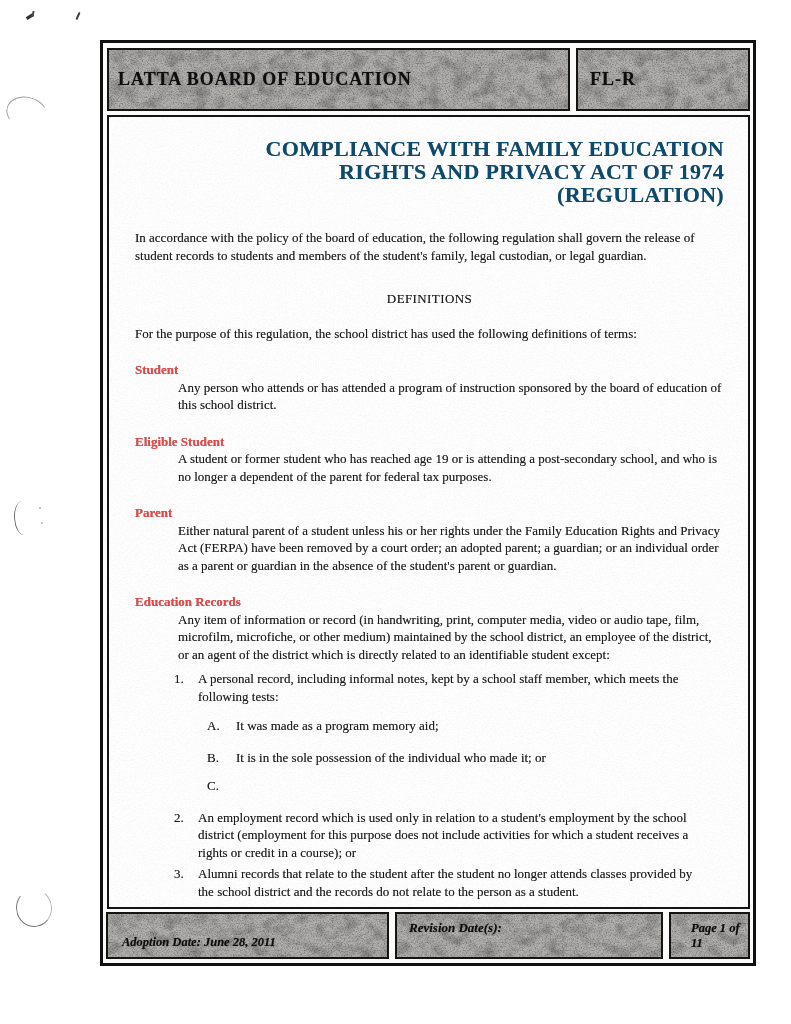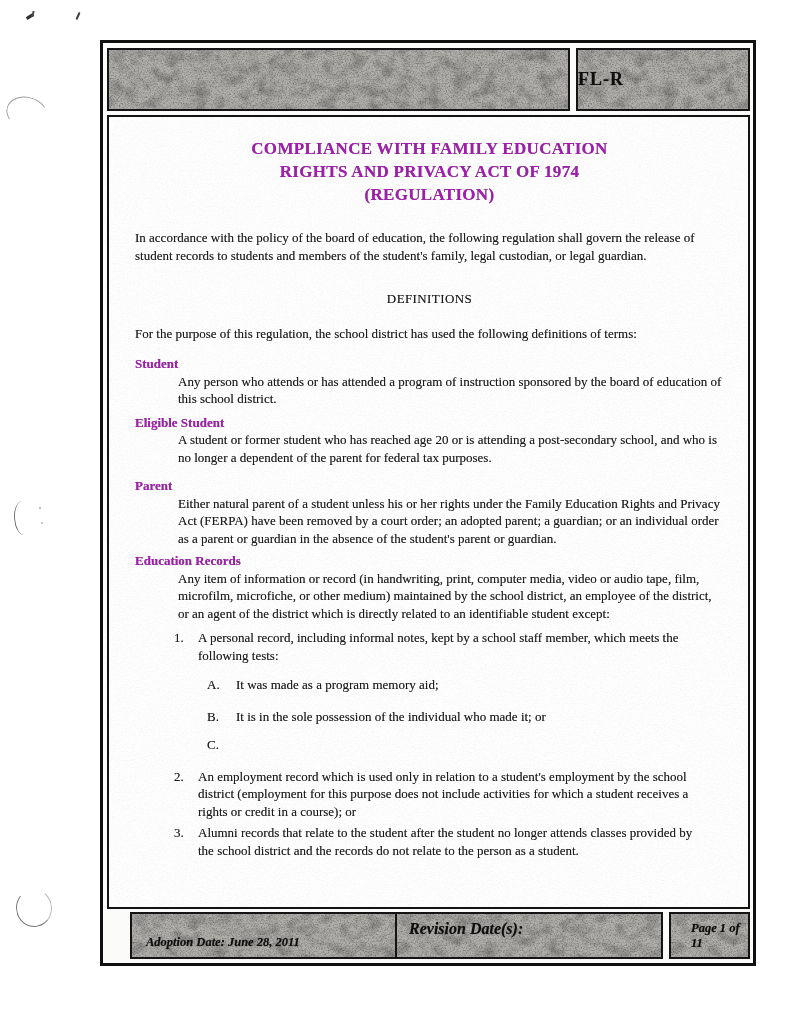--- a/index.html
+++ b/index.html
@@ -19,64 +19,64 @@
     background:#b2b0ad;overflow:hidden;display:flex;align-items:center;
   }
   .bar .noise-fill{position:absolute;left:0;top:0;width:100%;height:100%;}
   .bar-label{
     position:relative;z-index:2;font-weight:bold;color:#0e0e0e;
     text-shadow:0 0 1px rgba(10,10,10,.55);
   }
   .hbar-left{left:4px;top:5px;width:463px;height:63px;}
   .hbar-right{left:473px;top:5px;width:174px;height:63px;}
   .hbar-left .bar-label{font-size:18px;letter-spacing:1px;padding-left:9px;}
-  .hbar-right .bar-label{font-size:18px;letter-spacing:1px;}
+  .hbar-right .bar-label{font-size:18px;letter-spacing:1px;padding-left:12px;}
   
   .body-box{
     position:absolute;left:4px;top:72px;width:643px;height:794px;
     border:2px solid #141414;box-sizing:border-box;background:#fefefe;overflow:hidden;
   }
   .body-grain{position:absolute;left:0;top:0;width:100%;height:100%;opacity:.07;pointer-events:none;}
   .content{
     position:relative;z-index:1;padding:20px 24px 0 26px;
     font-size:13px;line-height:17.5px;
     text-shadow:0 0 .3px rgba(25,25,25,.5);
   }
   .doc-title{
-    text-align:center;font-weight:bold;font-size:17px;line-height:23px;letter-spacing:.3px;color:#a21caf;
+    text-align:right;font-weight:bold;font-size:22px;line-height:23px;letter-spacing:.3px;color:#0c4a6e;
   }
   .intro{margin:23px 0 0 0;}
   .defs-heading{margin-top:26px;text-align:center;}
   .defs-heading span{letter-spacing:.4px;}
   .lead{margin:17px 0 0 0;}
   .term{margin:0;}
-  .term-name{font-weight:bold;color:#a21caf;}
+  .term-name{font-weight:bold;color:#ef4444;margin-top:19px;}
   .term-def{padding-left:43px;}
   .t-student{margin-top:13px;}
   .t-eligible{margin-top:6px;}
   .t-parent{margin-top:11px;}
   .t-edu{margin-top:5px;}
   .xrow{display:flex;padding-left:39px;padding-right:16px;}
   .xnum{flex:0 0 24px;}
   .xtext{flex:1;}
   .srow{display:flex;padding-left:72px;padding-right:4px;}
   .snum{flex:0 0 29px;}
   .stext{flex:1;}
   .x1{margin-top:7px;}
   .sA{margin-top:12px;}
   .sB{margin-top:14px;}
   .sC{margin-top:11px;}
   .x2{margin-top:14px;}
   .x3{margin-top:4px;}
   
   .fbar{font-style:italic;}
-  .fbar-left{left:3px;bottom:4px;width:283px;height:47px;align-items:flex-end;margin-left:24px;}
+  .fbar-left{left:3px;bottom:4px;width:283px;height:47px;align-items:flex-end;}
   .fbar-left .bar-label{font-size:12.5px;padding:0 0 7px 14px;font-style:italic;}
   .fbar-mid{left:292px;bottom:4px;width:268px;height:47px;align-items:flex-start;}
-  .fbar-mid .bar-label{font-size:16px;padding:6px 0 0 12px;font-style:italic;}
+  .fbar-mid .bar-label{font-size:13px;padding:6px 0 0 12px;font-style:italic;}
   .fbar-right{left:566px;bottom:4px;width:81px;height:47px;align-items:center;padding-left:12px;}
   .fbar-right .bar-label{font-size:12.5px;padding-left:8px;font-style:italic;}
   
   .artifact{position:absolute;pointer-events:none;}
   .tick1a{left:26px;top:15px;width:8px;height:3px;background:#303030;transform:rotate(-32deg);}
   .tick1b{left:32px;top:11px;width:2px;height:6px;background:#4a4a4a;transform:rotate(14deg);}
   .tick2{left:77px;top:12px;width:2px;height:8px;background:#3d3d3d;transform:rotate(24deg);border-radius:1px;}
   .arc-top{
     left:6px;top:97px;width:40px;height:30px;border:1.3px solid #9d9d9d;border-radius:50%;
     border-bottom-color:transparent;border-right-color:transparent;transform:rotate(16deg);
@@ -117,20 +117,21 @@
 <div class="artifact dot2"></div>
 <div class="artifact arc-u"></div>
 
 <div class="frame">
 
   <div class="bar hbar-left">
     <svg class="noise-fill" aria-hidden="true">
       <rect width="100%" height="100%" filter="url(#blotch)" opacity="0.5"></rect>
       <rect width="100%" height="100%" filter="url(#grain)" opacity="0.55"></rect>
     </svg>
+    <span class="bar-label">LATTA BOARD OF EDUCATION</span>
   </div>
   <div class="bar hbar-right">
     <svg class="noise-fill" aria-hidden="true">
       <rect width="100%" height="100%" filter="url(#blotch)" opacity="0.5"></rect>
       <rect width="100%" height="100%" filter="url(#grain)" opacity="0.55"></rect>
     </svg>
     <span class="bar-label">FL-R</span>
   </div>
 
   <div class="body-box">
@@ -153,21 +154,21 @@
 
       <p class="lead">For the purpose of this regulation, the school district has used the following definitions of terms:</p>
 
       <div class="term t-student">
         <div class="term-name">Student</div>
         <div class="term-def">Any person who attends or has attended a program of instruction sponsored by the board of education of this school district.</div>
       </div>
 
       <div class="term t-eligible">
         <div class="term-name">Eligible Student</div>
-        <div class="term-def">A student or former student who has reached age 20 or is attending a post-secondary school, and who is no longer a dependent of the parent for federal tax purposes.</div>
+        <div class="term-def">A student or former student who has reached age 19 or is attending a post-secondary school, and who is no longer a dependent of the parent for federal tax purposes.</div>
       </div>
 
       <div class="term t-parent">
         <div class="term-name">Parent</div>
         <div class="term-def">Either natural parent of a student unless his or her rights under the Family Education Rights and Privacy Act (FERPA) have been removed by a court order; an adopted parent; a guardian; or an individual order as a parent or guardian in the absence of the student's parent or guardian.</div>
       </div>
 
       <div class="term t-edu">
         <div class="term-name">Education Records</div>
         <div class="term-def">Any item of information or record (in handwriting, print, computer media, video or audio tape, film, microfilm, microfiche, or other medium) maintained by the school district, an employee of the district, or an agent of the district which is directly related to an identifiable student except:</div>

